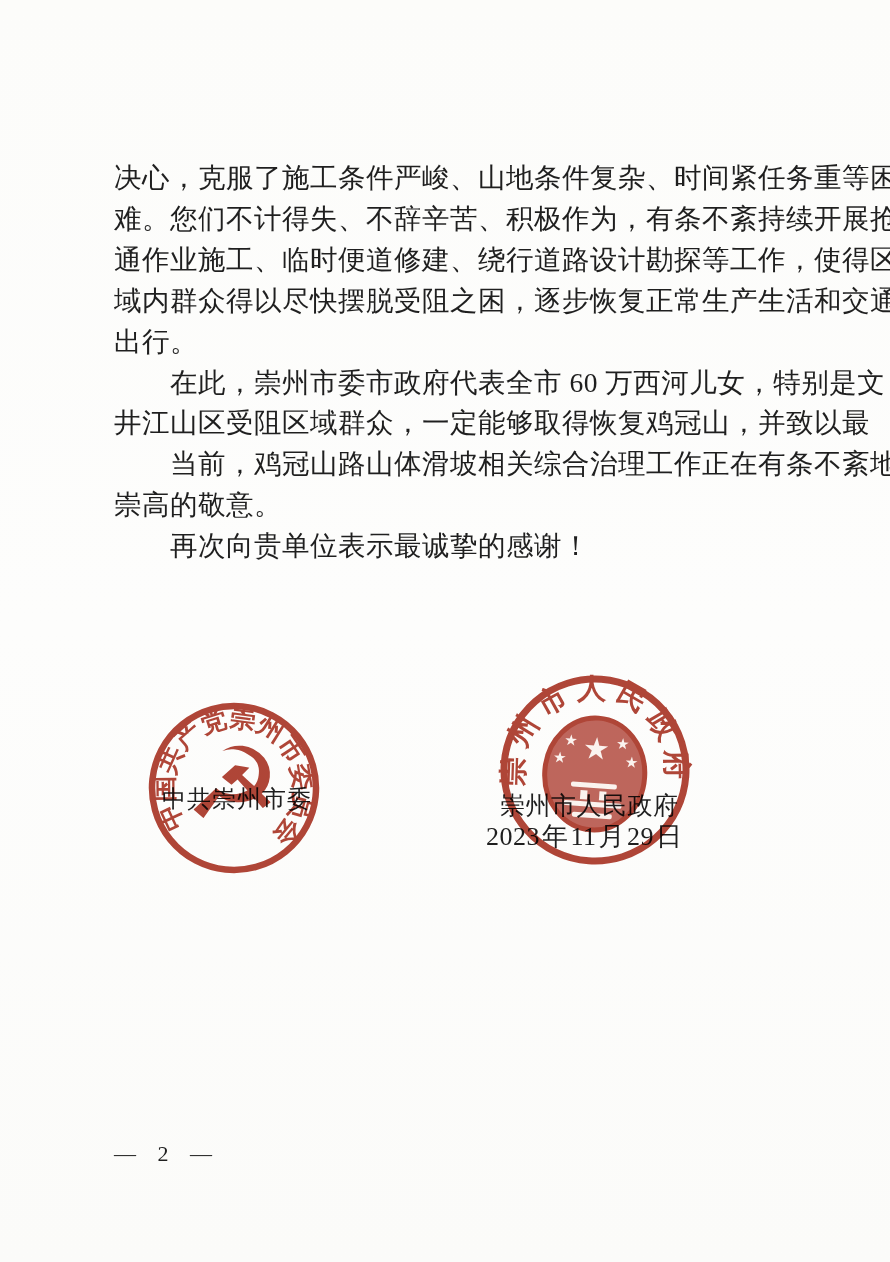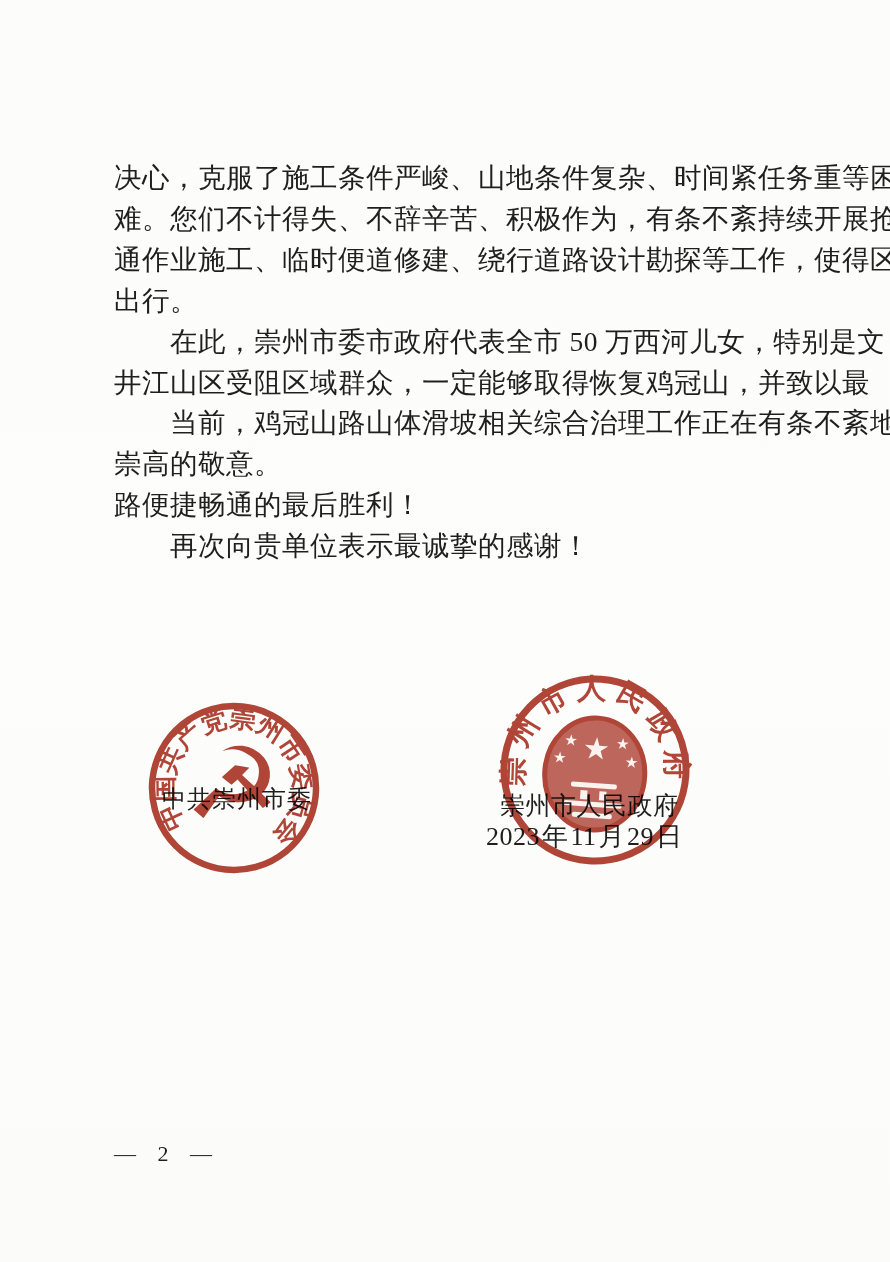--- a/index.html
+++ b/index.html
@@ -77,26 +77,26 @@
 </style>
 </head>
 <body>
 
 <div class="page">
 
   <div class="letter-text">
       <div class="text-line">决心，克服了施工条件严峻、山地条件复杂、时间紧任务重等困</div>
       <div class="text-line">难。您们不计得失、不辞辛苦、积极作为，有条不紊持续开展抢</div>
       <div class="text-line">通作业施工、临时便道修建、绕行道路设计勘探等工作，使得区</div>
+      <div class="text-line">域内群众得以尽快摆脱受阻之困，逐步恢复正常生产生活和交通</div>
       <div class="text-line">出行。</div>
-      <div class="text-line indent">在此，崇州市委市政府代表全市 50 万西河儿女，特别是文</div>
+      <div class="text-line indent">在此，崇州市委市政府代表全市 60 万西河儿女，特别是文</div>
       <div class="text-line">井江山区受阻区域群众，一定能够取得恢复鸡冠山，并致以最</div>
       <div class="text-line indent">当前，鸡冠山路山体滑坡相关综合治理工作正在有条不紊地</div>
       <div class="text-line">崇高的敬意。</div>
-      <div class="text-line">路便捷畅通的最后胜利！</div>
       <div class="text-line indent">再次向贵单位表示最诚挚的感谢！</div>
     </div>
 
   <div class="sig-name party">中共崇州市委</div>
   <div class="sig-name gov">崇州市人民政府</div>
   <div class="sig-date">2023 年 11 月 29 日</div>
 
   <svg class="seal party-seal" width="178" height="178" viewBox="0 0 178 178" xmlns="http://www.w3.org/2000/svg" xmlns:xlink="http://www.w3.org/1999/xlink">
     <circle class="seal-ring" cx="89" cy="89" r="82" stroke-width="6.5"></circle>
     <path id="party-arc" fill="none" d="M 45.9 132.1 A 61 61 0 1 1 132.1 132.1"></path>

